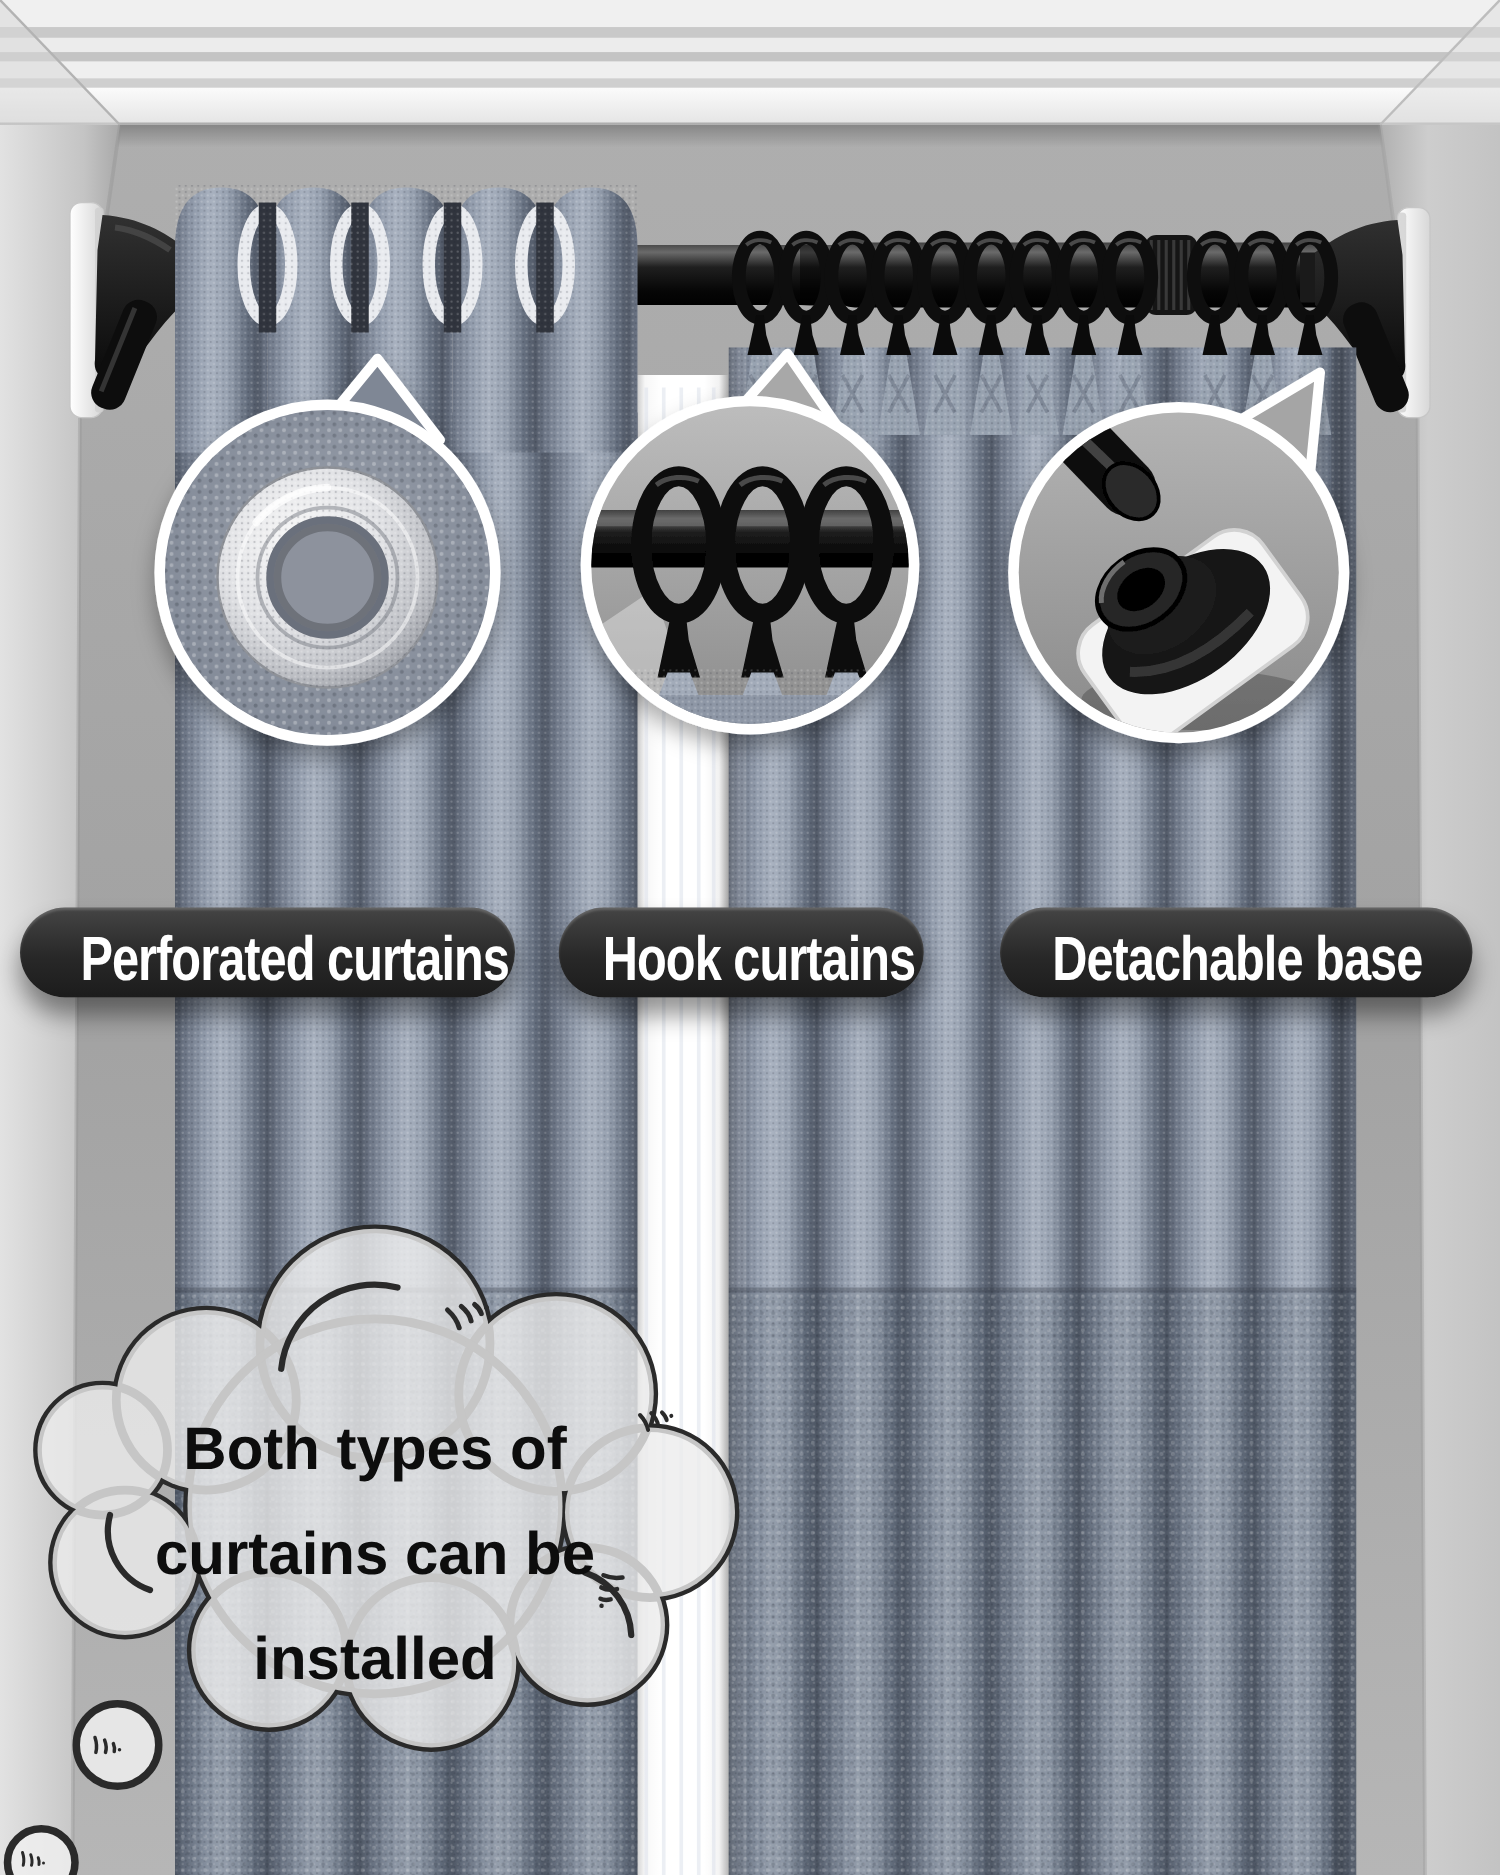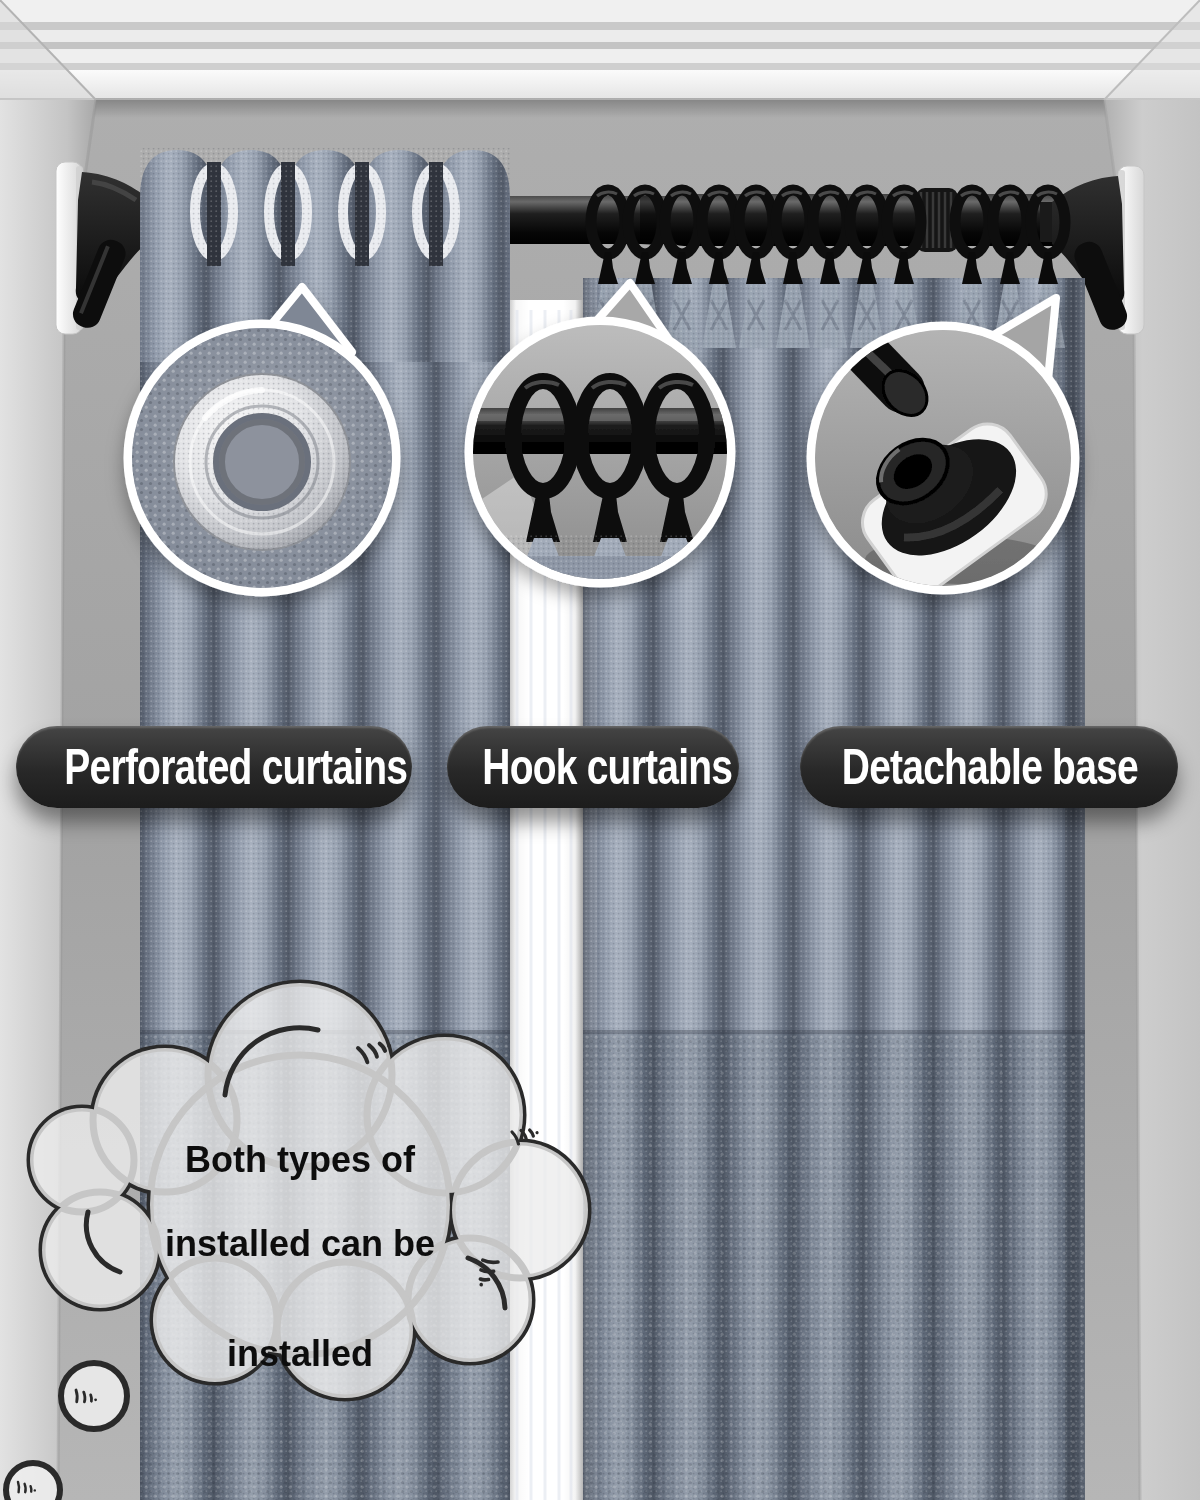--- a/index.html
+++ b/index.html
@@ -1,26 +1,26 @@
 <!DOCTYPE html>
 <html><head>
 <meta charset="utf-8">
 <style>
   html,body{margin:0;padding:0;background:#ffffff;}
   .scene{position:relative;width:1200px;height:1500px;overflow:hidden;background:#a9a9a9;
          font-family:"Liberation Sans",sans-serif;}
   .scene svg{position:absolute;left:0;top:0;width:1200px;height:1500px;display:block;}
-  .pill{position:absolute;height:82px;border-radius:42px;
+  .pill{position:absolute;height:72px;border-radius:42px;
         background:linear-gradient(180deg,#454545,#282828 55%,#1c1c1c);
         box-shadow:0 14px 20px rgba(0,0,0,.42), inset 0 2px 2px rgba(255,255,255,.18);
         color:#ffffff;text-align:center;white-space:nowrap;}
   .pill span{display:inline-block;font-weight:bold;font-size:50px;line-height:82px;
         letter-spacing:-1px;transform:scaleX(.78);transform-origin:center;}
   .cloud-line{position:absolute;left:30px;width:540px;text-align:center;
-        color:#0d0d0d;font-weight:bold;font-size:36px;line-height:64px;}
+        color:#0d0d0d;font-weight:bold;font-size:48px;line-height:64px;}
 </style>
 </head>
 <body>
 
 <div class="scene">
 
 <svg viewBox="0 0 1200 1500">
   <defs>
     <linearGradient id="wallBack" x1="0" y1="100" x2="0" y2="1500" gradientUnits="userSpaceOnUse">
       <stop offset="0" stop-color="#aeaeae"></stop>
@@ -396,16 +396,16 @@
   <span>Perforated curtains</span>
 </div>
 <div class="pill" style="left:447px;top:726px;width:292px;">
   <span>Hook curtains</span>
 </div>
 <div class="pill" style="left:800px;top:726px;width:378px;text-decoration:underline;">
   <span>Detachable base</span>
 </div>
 
 <div class="cloud-line" style="top:1128px;">Both types of</div>
-<div class="cloud-line" style="top:1212px;">installed can be</div>
-<div class="cloud-line" style="top:1296px;margin-top:26px;">installed</div>
+<div class="cloud-line" style="top:1212px;">curtains can be</div>
+<div class="cloud-line" style="top:1296px;">installed</div>
 
 </div>
 
 </body></html>

